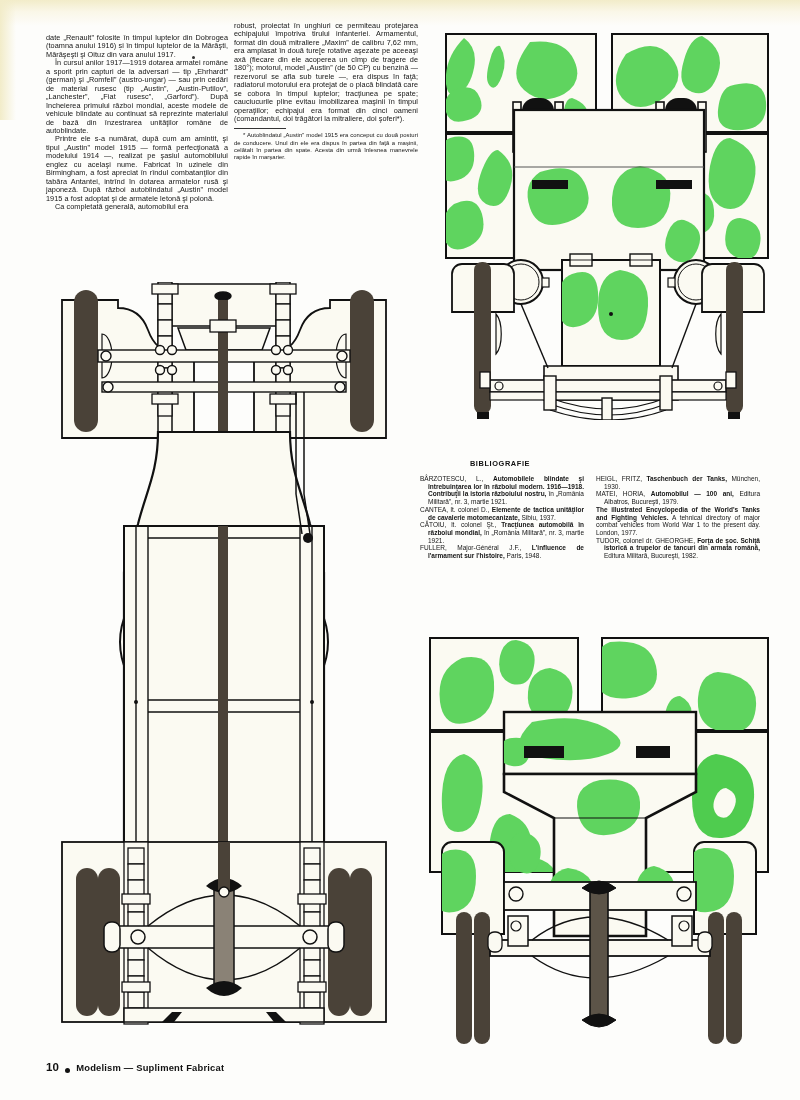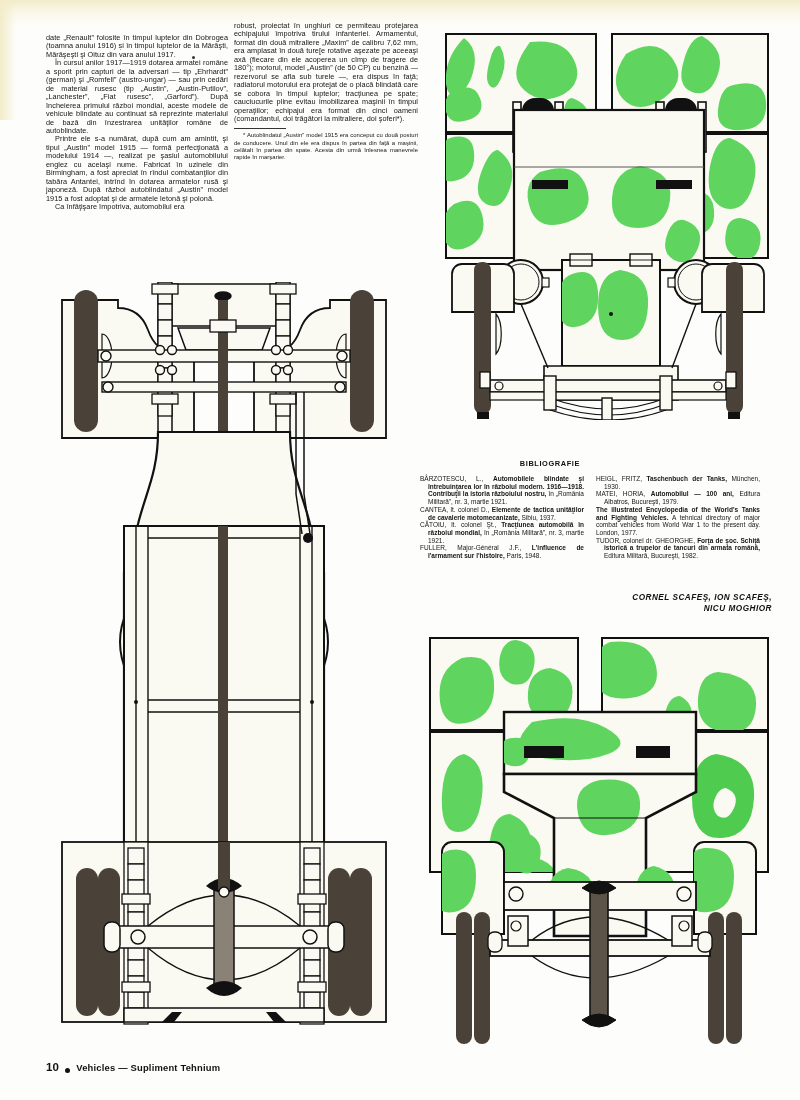--- a/index.html
+++ b/index.html
@@ -69,21 +69,21 @@
     text-align: justify;
     text-indent: 7px;
   }
 
   
   #biblio-title {
     position: absolute;
     left: 420px;
     top: 459px;
     width: 160px;
-    text-align: right;
+    text-align: center;
     font-size: 7.4px;
     font-weight: bold;
     letter-spacing: 0.6px;
     color: #111;
   }
   .biblio-col {
     position: absolute;
     font-size: 6.5px;
     line-height: 7.7px;
     color: #141414;
@@ -142,21 +142,21 @@
 <div id="page">
 
   <div id="scan-tint-top"></div>
   <div id="scan-tint-left"></div>
 
   <div class="col" id="col-left" style="left:46px; top:34px; width:182px;">
     <div class="bullet-mark"></div>
     <p class="noind">date „Renault” folosite în timpul luptelor din Dobrogea (toamna anului 1916) și în timpul luptelor de la Mărăşti, Mărăşeşti şi Oituz din vara anului 1917.</p>
     <p>În cursul anilor 1917—1919 dotarea armatei române a sporit prin capturi de la adversari — tip „Ehrhardt” (german) şi „Romfell” (austro-ungar) — sau prin cedări de material rusesc (tip „Austin”, „Austin-Putilov”, „Lanchester”, „Fiat rusesc”, „Garford”). După încheierea primului război mondial, aceste modele de vehicule blindate au continuat să reprezinte materialul de bază din înzestrarea unităţilor române de autoblindate.</p>
     <p>Printre ele s-a numărat, după cum am amintit, şi tipul „Austin” model 1915 — formă perfecţionată a modelului 1914 —, realizat pe şasiul automobilului englez cu acelaşi nume. Fabricat în uzinele din Birmingham, a fost apreciat în rîndul combatanţilor din tabăra Antantei, intrînd în dotarea armatelor rusă şi japoneză. După război autoblindatul „Austin” model 1915 a fost adoptat şi de armatele letonă şi polonă.</p>
-    <p>Ca înfăţişare împotriva, automobilul era</p>
+    <p>Ca completată generală, automobilul era</p>
   </div>
 
   <div class="col" id="col-right" style="left:234px; top:22px; width:184px;">
     <p class="noind">robust, proiectat în unghiuri ce permiteau protejarea echipajului împotriva tirului infanteriei. Armamentul, format din două mitraliere „Maxim” de calibru 7,62 mm, era amplasat în două ture[e rotative aşezate pe aceeaşi axă (fiecare din ele acoperea un cîmp de tragere de 180°); motorul, model „Austin” (de 50 CP) cu benzină — rezervorul se afla sub turele —, era dispus în faţă; radiatorul motorului era protejat de o placă blindată care se cobora în timpul luptelor; tracţiunea pe spate; cauciucurile pline evitau imobilizarea maşinii în timpul operaţiilor; echipajul era format din cinci oameni (comandantul, doi trăgători la mitraliere, doi şoferi*).</p>
     <div class="footnote-rule"></div>
     <p class="footnote">* Autoblindatul „Austin” model 1915 era conceput cu două posturi de conducere. Unul din ele era dispus în partea din faţă a maşinii, celătalt în partea din spate. Acesta din urmă înlesnea manevrele rapide în marşarier.</p>
   </div>
 
   <div id="biblio-title">BIBLIOGRAFIE</div>
 
@@ -167,24 +167,20 @@
     <p class="entry">FULLER, Major-Général J.F., <b>L'influence de l'armament sur l'histoire,</b> Paris, 1948.</p>
   </div>
 
   <div class="biblio-col" style="left:596px; top:475px; width:164px;">
     <p class="entry">HEIGL, FRITZ, <b>Taschenbuch der Tanks,</b> München, 1930.</p>
     <p class="entry">MATEI, HORIA, <b>Automobilul — 100 ani,</b> Editura Albatros, Bucureşti, 1979.</p>
     <p class="entry flush"><b>The illustrated Encyclopedia of the World's Tanks and Fighting Vehicles.</b> A tehnical directory of major combat vehicles from World War 1 to the present day. London, 1977.</p>
     <p class="entry">TUDOR, colonel dr. GHEORGHE, <b>Forţa de şoc. Schiţă istorică a trupelor de tancuri din armata română,</b> Editura Militară, Bucureşti, 1982.</p>
   </div>
 
-  <div id="authors">
-    <div>CORNEL SCAFEŞ, ION SCAFEŞ,</div>
-    <div>NICU MOGHIOR</div>
-  </div>
 
   <div class="figure" id="fig-front" style="left:444px; top:32px;">
     <svg width="326" height="388" viewBox="0 0 326 388">
       <defs>
         <clipPath id="fvPanelTL">
             <rect x="2" y="2" width="150" height="98"></rect>
           </clipPath>
         <clipPath id="fvPanelTR">
             <rect x="168" y="2" width="156" height="98"></rect>
           </clipPath>
@@ -648,16 +644,16 @@
         <path d="M258 212 l6 40"></path>
         <path d="M266 212 l6 40"></path>
       </g>
       <circle cx="270" cy="256" r="5" fill="#111"></circle>
     </svg>
   </div>
 
   <div id="footer">
     <span class="pg">10</span>
     <span class="dot"></span>
-    <span>Vehicles — Supliment Tehnium</span>
+    <span>Modelism — Supliment Fabricat</span>
   </div>
 
 </div>
 
 </body></html>

